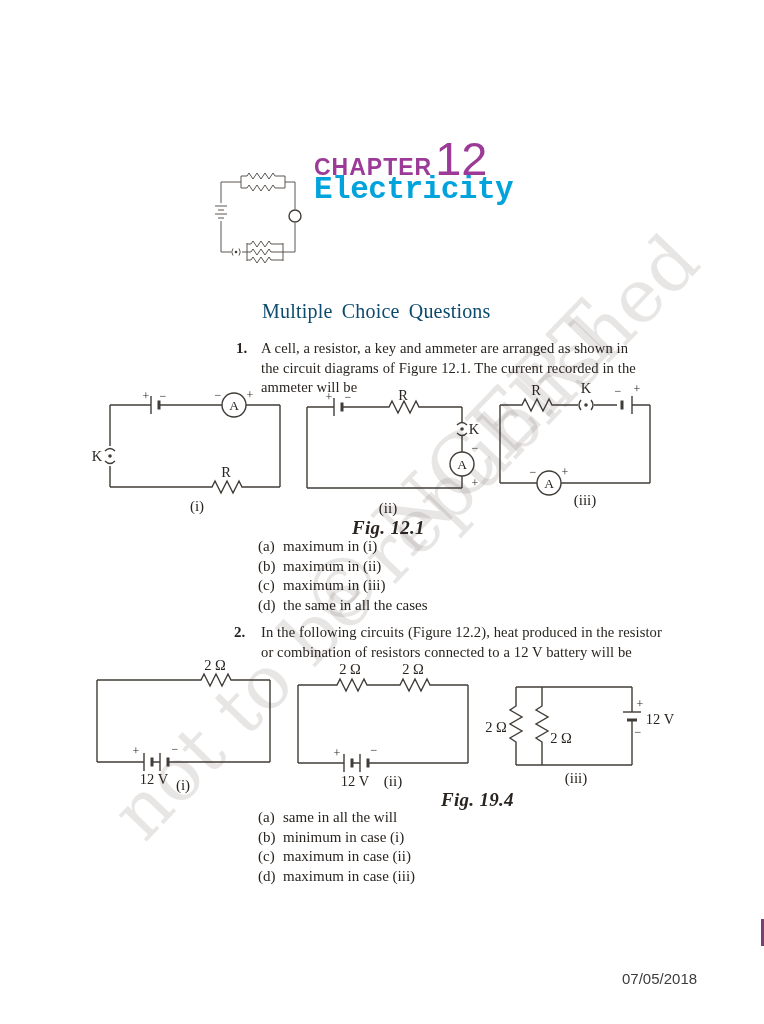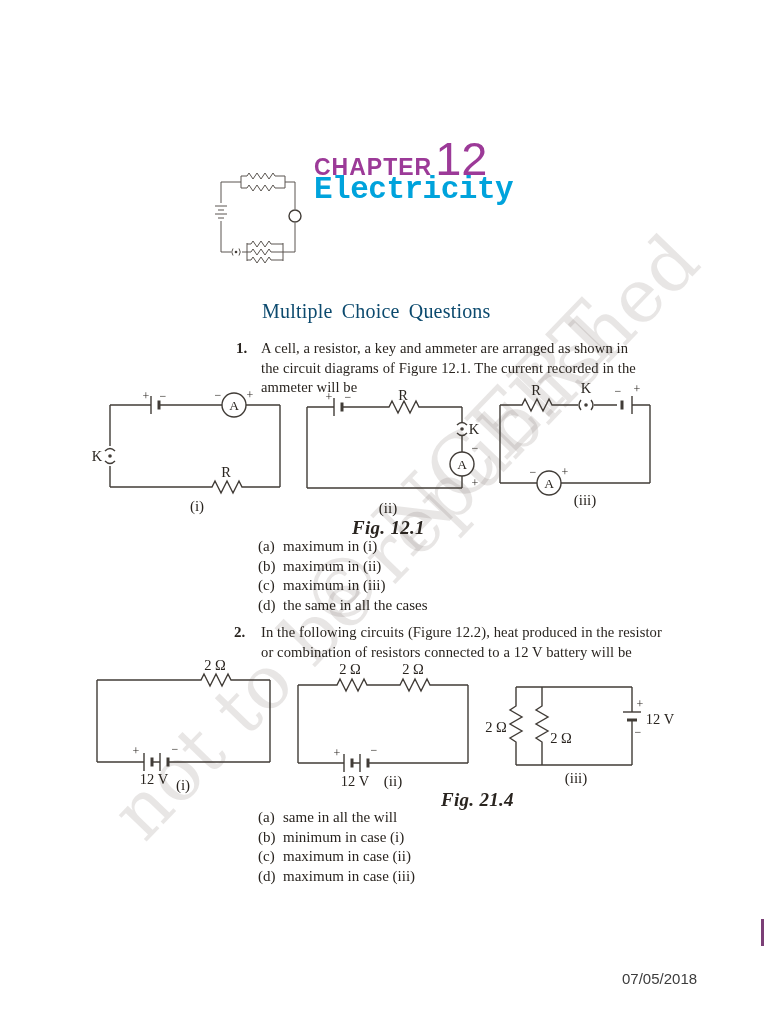--- a/index.html
+++ b/index.html
@@ -215,21 +215,21 @@
       <path class="wire" d="M145 50 H163"></path>
       <path class="plate" d="M149 58 H159"></path>
       <text class="lbl" x="18" y="70" text-anchor="middle">2 Ω</text>
       <text class="lbl" x="83" y="81" text-anchor="middle">2 Ω</text>
       <text class="sgn" x="162" y="46" text-anchor="middle">+</text>
       <text class="sgn" x="160" y="74" text-anchor="middle">−</text>
       <text class="lbl" x="182" y="62" text-anchor="middle">12 V</text>
       <text class="sub" x="98" y="121" text-anchor="middle">(iii)</text>
     </svg>
 
-    <div class="figcap" style="left:441px;top:789px;">Fig. 21.4</div>
+    <div class="figcap" style="left:441px;top:789px;">Fig. 19.4</div>
 
     <div class="opts" style="left:258px;top:809px;">
       <div class="option">
         <span class="olabel">(a)</span>
         <span>same in all the will</span>
       </div>
       <div class="option">
         <span class="olabel">(b)</span>
         <span>minimum in case (i)</span>
       </div>

